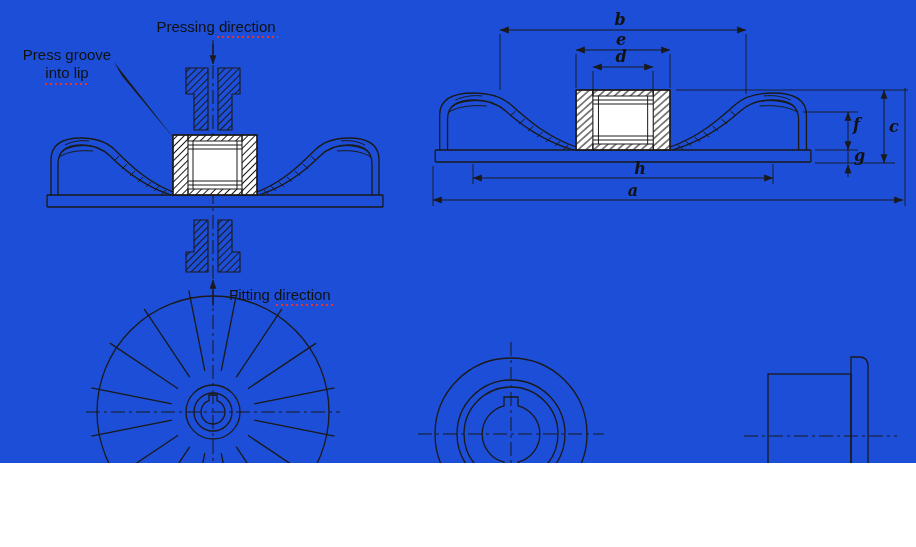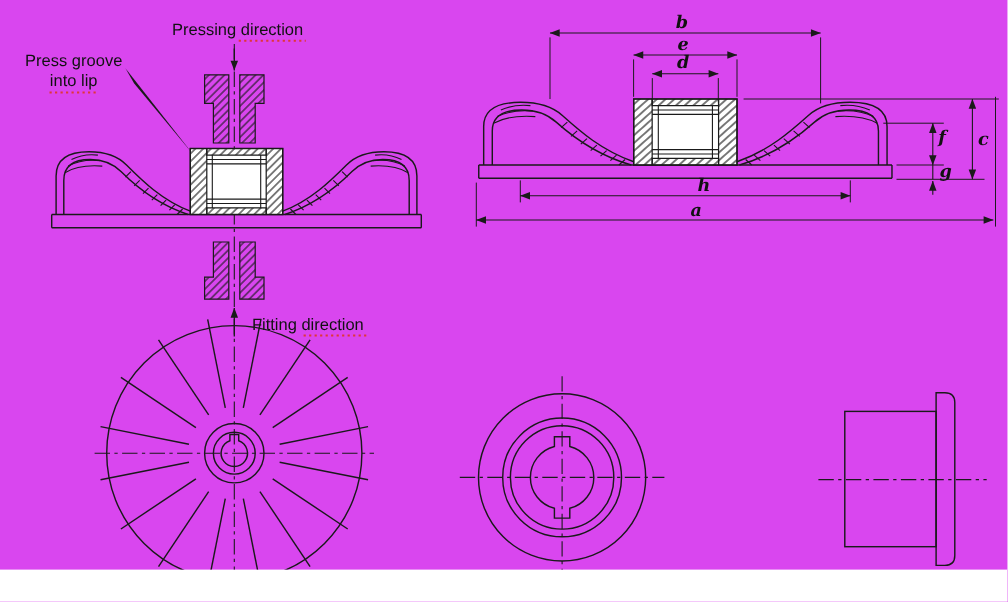--- a/index.html
+++ b/index.html
@@ -1,18 +1,18 @@
 <!DOCTYPE html>
 <html style="--line: #1a1a1a; --sq: #e03636;"><head>
 <meta charset="utf-8">
 <title>Diagram</title>
 <style>
   :root{ --line:#1a1a1a; --sq:#e03636; }
   html,body{ margin:0; padding:0; background:#fff; }
-  .stage{ position:relative; width:916px; height:518px; background:#d946ef; overflow:hidden; }
+  .stage{ position:relative; width:916px; height:463px; background:#1d4ed8; overflow:hidden; }
   .ln{ stroke:var(--line); stroke-width:1.3; fill:none; }
   .thin{ stroke:var(--line); stroke-width:1; fill:none; }
   .hatched{ fill:url(#hatch); stroke:var(--line); stroke-width:1.1; }
   .whitefill{ fill:#fff; stroke:var(--line); stroke-width:1.3; }
   .cl{ stroke:var(--line); stroke-width:1; fill:none; stroke-dasharray:14 4 3 4; }
   .dimln{ stroke:var(--line); stroke-width:1; fill:none; }
   .ext{ stroke:var(--line); stroke-width:.9; fill:none; }
   .arrline{ stroke:var(--line); stroke-width:1.2; fill:none; }
   .wedge{ fill:var(--line); stroke:none; }
   .lbl{ font:15px "Liberation Sans", sans-serif; fill:#111; }

